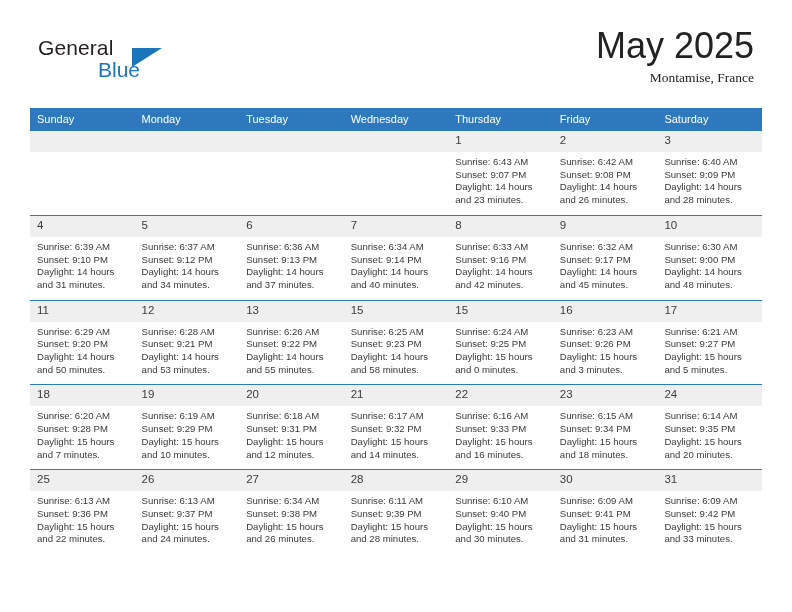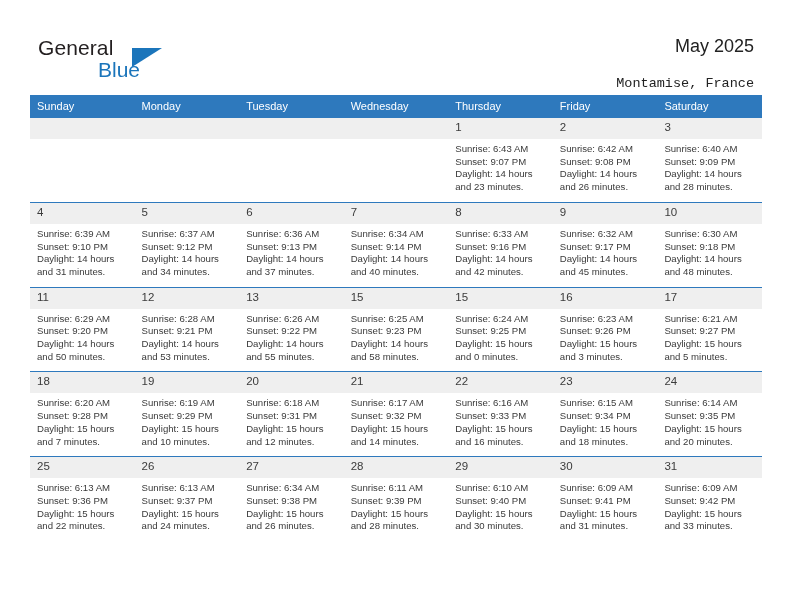--- a/index.html
+++ b/index.html
@@ -65,39 +65,39 @@
     border-bottom: 19px solid transparent;
   }
 
   .title-block {
     position: absolute;
     right: 38px;
     top: 30px;
     text-align: right;
   }
   .cal-title {
-    font-size: 18px;
+    font-size: 36px;
     color: #222222;
     font-weight: normal;
     line-height: 32px;
     font-family: "Liberation Sans", sans-serif;
   }
   .cal-subtitle {
     font-size: 13.5px;
     color: #222222;
     line-height: 20px;
-    margin-top: 12px;
-    font-family: Liberation Mono, monospace;
+    margin-top: 6px;
+    font-family: Liberation Serif, serif;
   }
 
   
   .calendar {
     position: absolute;
     left: 30px;
-    top: 95px;
+    top: 108px;
     width: 732px;
     border-collapse: collapse;
     table-layout: fixed;
   }
 
   .calendar th {
     background: #2e79bd;
     color: #ffffff;
     font-size: 11px;
     font-weight: normal;
@@ -278,21 +278,21 @@
               <div>Sunrise: 6:32 AM</div>
               <div>Sunset: 9:17 PM</div>
               <div>Daylight: 14 hours</div>
               <div>and 45 minutes.</div>
             </div>
           </td>
           <td>
             <div class="daynum">10</div>
             <div class="dayinfo">
               <div>Sunrise: 6:30 AM</div>
-              <div>Sunset: 9:18 PM</div>
+              <div>Sunset: 9:00 PM</div>
               <div>Daylight: 14 hours</div>
               <div>and 48 minutes.</div>
             </div>
           </td>
         </tr>
         <tr>
           <td>
             <div class="daynum">11</div>
             <div class="dayinfo">
               <div>Sunrise: 6:29 AM</div>

